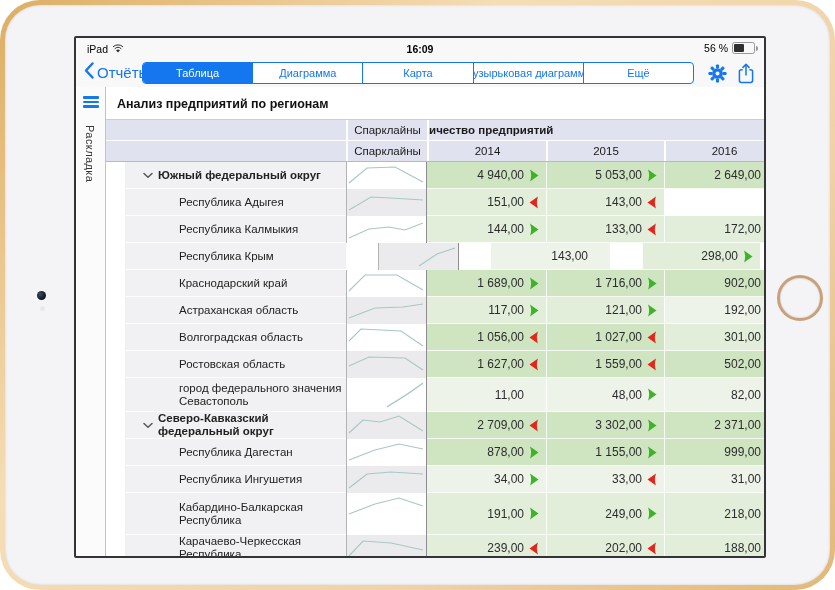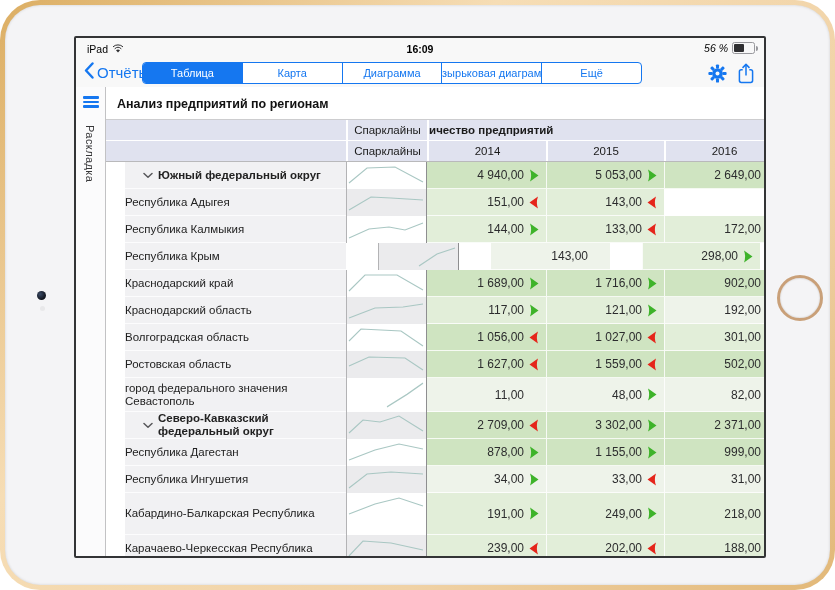--- a/index.html
+++ b/index.html
@@ -7,28 +7,28 @@
   .frame{position:absolute;inset:0;border-radius:40px;background:linear-gradient(135deg,#dcae63,#f6ddb5 35%,#f0d2a6 70%,#e2b878);}
   .bezel{position:absolute;inset:5px;border-radius:35px;background:#f4f4f6;box-shadow:inset 0 0 3px rgba(0,0,0,.15);}
   .camera{position:absolute;left:37px;top:291px;width:9px;height:9px;border-radius:50%;background:radial-gradient(circle at 35% 35%,#3a4a66,#10131c 70%);}
   .camera2{position:absolute;left:40px;top:306px;width:5px;height:5px;border-radius:50%;background:#e8e8ea;}
   .home{position:absolute;left:777px;top:275px;width:40px;height:40px;border-radius:50%;border:3px solid #c9a079;background:#f4f4f6;box-shadow:inset 0 0 2px rgba(0,0,0,.2);}
   .screen{position:absolute;left:74px;top:36px;width:688px;height:518px;background:#fff;border:2px solid #333436;box-sizing:content-box;overflow:hidden;border-radius:2px;}
   
   .statusbar{position:absolute;left:0;top:0;width:688px;height:21px;background:#f8f8f8;font-size:10.5px;color:#000;}
   .sb-left{position:absolute;left:11px;top:5px;display:flex;align-items:center;gap:4px;}
   .sb-time{position:absolute;left:0;right:0;top:5px;text-align:center;font-weight:bold;}
-  .sb-right{position:absolute;right:9px;top:4px;display:flex;align-items:center;gap:4px;font-style:italic;}
+  .sb-right{position:absolute;right:9px;top:4px;display:flex;align-items:center;gap:4px;}
   .batt{position:relative;width:21px;height:10px;border:1px solid #98989c;border-radius:2.5px;}
   .batt .fill{position:absolute;left:1px;top:1px;bottom:1px;width:10px;background:#2f2f31;border-radius:1px;}
   .batt .nub{position:absolute;right:-4px;top:2.5px;width:2.5px;height:5px;background:#98989c;border-radius:0 2px 2px 0;}
   
   .navbar{position:absolute;left:0;top:21px;width:688px;height:28px;background:#f8f8f8;border-bottom:1px solid #b6b6b8;}
   .back{position:absolute;left:8px;top:3px;display:flex;align-items:center;gap:3px;color:#1577f0;font-size:15px;cursor:default;}
-  .segmented{position:absolute;left:66px;top:3px;width:500px;height:22px;display:flex;border:1px solid #1577f0;border-radius:4px;overflow:hidden;background:#fff;box-sizing:border-box;}
+  .segmented{position:absolute;left:66px;top:3px;width:552px;height:22px;display:flex;border:1px solid #1577f0;border-radius:4px;overflow:hidden;background:#fff;box-sizing:border-box;}
   .segment{flex:1;display:flex;align-items:center;justify-content:center;font-size:11px;color:#1577f0;border-left:1px solid #1577f0;white-space:nowrap;overflow:hidden;}
   .segment:first-child{border-left:none;}
   .segment.selected{background:#1577f0;color:#fff;}
   .nav-icons{position:absolute;right:10px;top:3px;display:flex;align-items:center;gap:11px;height:22px;}
   
   .content{position:absolute;left:0;top:49px;width:688px;height:469px;background:#fff;}
   .side{position:absolute;left:0;top:0;width:29px;height:469px;background:#fbfbfc;}
   .burger{position:absolute;left:7px;top:9px;width:16px;height:12px;display:flex;flex-direction:column;justify-content:space-between;}
   .burger div{height:2.6px;background:#1577f0;border-radius:1px;}
   .vlabel{position:absolute;left:8px;top:38px;writing-mode:vertical-rl;font-size:11px;color:#38383a;letter-spacing:.4px;}
@@ -41,21 +41,21 @@
   .hrow .hcell.first{border-left:none;}
   .hrow1{border-bottom:1px solid #fff;}
   .hrow2{border-bottom:1px solid #b9b9bb;}
   .hmeasure{grid-column:3/6;justify-content:flex-start !important;font-weight:bold;}
   .hmeasure span{margin-left:-21px;white-space:nowrap;}
   .trow .cell{position:relative;box-sizing:border-box;overflow:hidden;}
   .lab{background:#f1f1f3;border-bottom:1px solid #fcfcfd;display:flex;align-items:center;font-size:11.5px;color:#222;}
   .lab .txt{white-space:pre-line;line-height:13px;}
   .lab.group .txt{font-weight:bold;margin-left:5px;}
   .lab .chev{margin-left:18px;flex:0 0 auto;display:flex;}
-  .lab.child .txt{}
+  .lab.child .txt{margin-left:54px;}
   .spark{border-left:1px solid #b3b3b5;border-right:1px solid #8e8e90;background:#fff;}
   .spark.alt{background:#ebebed;}
   .val{display:flex;align-items:center;justify-content:flex-end;padding-right:22px;font-size:12px;color:#2c2c2e;border-bottom:1px solid rgba(255,255,255,.8);}
   .trow .val + .val{border-left:1px solid rgba(255,255,255,.85);}
   .t0{background:#eef3ea;} .t1{background:#e2eed9;} .t2{background:#cfe4c1;}
   .trend{position:absolute;right:7px;top:50%;margin-top:-6.5px;}
 </style>
 </head>
 <body>
 
@@ -92,22 +92,22 @@
       <div class="back">
         <span>
           <svg width="10" height="17" viewBox="0 0 10 17">
               <polyline points="8.5,1.5 2,8.5 8.5,15.5" fill="none" stroke="#1577f0" stroke-width="2.4" stroke-linecap="round" stroke-linejoin="round"></polyline>
             </svg>
         </span>
         <span>Отчёты</span>
       </div>
       <div class="segmented" id="segmented">
           <div class="segment selected">Таблица</div>
+          <div class="segment">Диаграмма</div>
           <div class="segment">Карта</div>
-          <div class="segment">Диаграмма</div>
           <div class="segment">Пузырьковая диаграмма</div>
           <div class="segment">Ещё</div>
         </div>
       <div class="nav-icons">
         <span style="display:flex;">
           <svg width="19" height="19" viewBox="0 0 20 20">
             <g fill="#1577f0">
               <circle cx="10" cy="10" r="5.6"></circle>
               <g>
                 <rect x="8.4" y="0.4" width="3.2" height="4.4" rx="1"></rect>
@@ -282,21 +282,21 @@
                 </div>
                 <div class="cell val t2">
                   <span>902,00</span>
                   <svg width="10" height="13" viewBox="0 0 10 13" class="trend">
                     <path d="M9,0.5 Q6.8,6.5 9,12.5 L0.5,6.5 Z" fill="#e5251b"></path>
                   </svg>
                 </div>
               </div>
               <div class="grid trow" style="height: 27px;">
                 <div class="cell lab child">
-                  <span class="txt">Краснодарский область</span>
+                  <span class="txt">Астраханская область</span>
                 </div>
                 <div class="cell spark alt"><svg width="79" height="27" viewBox="0 0 79 27" preserveAspectRatio="none">
                     <polyline points="2,21 28,11 56,10 76,7" fill="none" stroke="#a9c7c3" stroke-width="1.1"></polyline>
                   </svg></div>
                 <div class="cell val t1">
                   <span>117,00</span>
                   <svg width="10" height="13" viewBox="0 0 10 13" class="trend">
                     <path d="M1,0.5 Q3.2,6.5 1,12.5 L9.5,6.5 Z" fill="#3eb32a"></path>
                   </svg>
                 </div>

